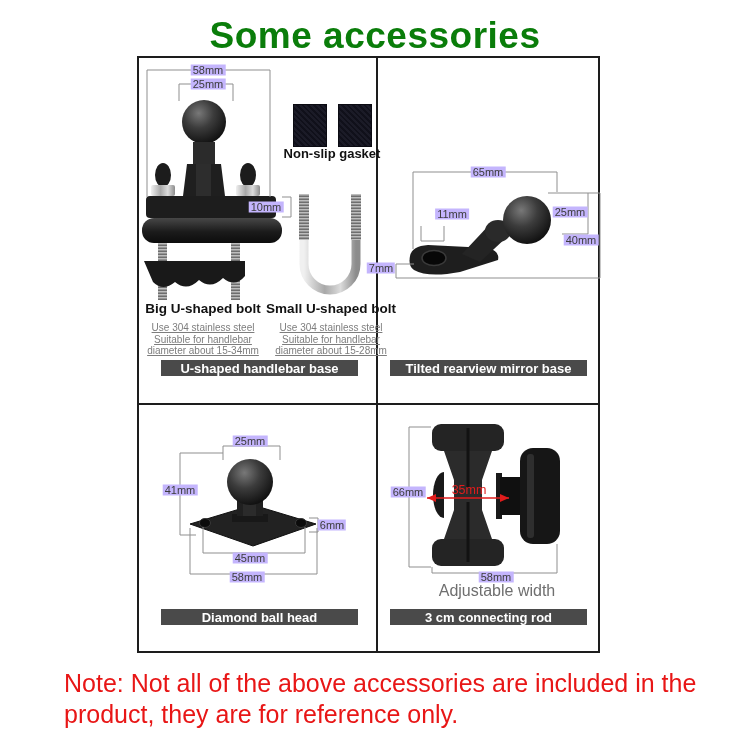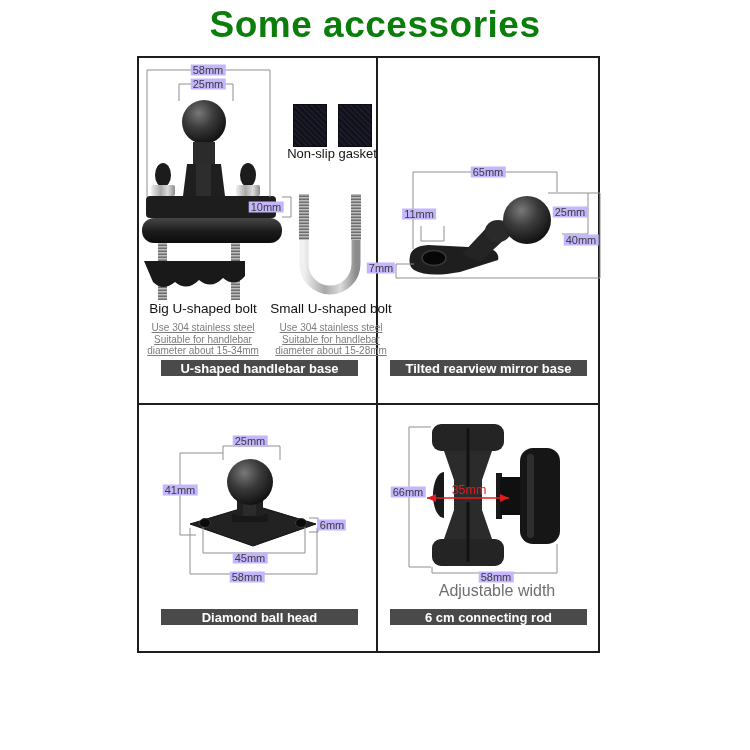--- a/index.html
+++ b/index.html
@@ -1,43 +1,43 @@
 <!DOCTYPE html>
 <html><head>
 <meta charset="utf-8">
 <style>
   html,body{margin:0;padding:0;background:#fff;}
   body{width:750px;height:750px;position:relative;overflow:hidden;
        font-family:"Liberation Sans",sans-serif;}
   .abs{position:absolute;}
   
-  .title{position:absolute;top:4px;left:0;width:750px;text-align:center;
+  .title{position:absolute;top:15px;left:0;width:750px;text-align:center;
          font-size:37px;font-weight:bold;color:#0a7d0a;letter-spacing:.5px;}
   
   .grid{position:absolute;left:137px;top:56px;width:463px;height:597px;
         border:2px solid #1d1d1d;box-sizing:border-box;background:#fff;}
   .vdiv{position:absolute;left:376px;top:56px;width:2px;height:597px;background:#1d1d1d;}
   .hdiv{position:absolute;left:137px;top:403px;width:463px;height:2px;background:#1d1d1d;}
   
   .dim{position:absolute;font-size:11px;line-height:1;color:#3b3b3b;background:#c4b5fd;
        padding:0 2px;white-space:nowrap;transform:translate(-50%,-50%);}
   .dim.red{color:#e01c1c;font-weight:normal;font-size:12.5px;background:transparent;}
   .dim.sub{color:#6f6f6f;font-size:16px;background:transparent;}
   
   .bar{position:absolute;width:197px;height:16px;background:#4a4a4a;color:#fff;
        font-weight:bold;font-size:13px;display:flex;align-items:center;
        justify-content:center;white-space:nowrap;}
   
   .boltTitle{position:absolute;width:140px;text-align:center;font-size:13.5px;
-             font-weight:normal;color:#111;transform:translateX(-50%);white-space:nowrap;}
+             font-weight:bold;color:#111;transform:translateX(-50%);white-space:nowrap;}
   .boltDesc{position:absolute;width:150px;text-align:center;font-size:10px;
             line-height:11.5px;color:#7d7d7d;transform:translateX(-50%);}
   .boltDesc span{display:block;text-decoration:underline;}
   .gasketLbl{position:absolute;transform:translate(-50%,-50%);font-size:13px;
-             font-weight:normal;color:#111;white-space:nowrap;}
+             font-weight:bold;color:#111;white-space:nowrap;}
   .gasket{position:absolute;width:34px;height:43px;background:#14141e;
           background-image:repeating-linear-gradient(45deg,#1b1b27 0 2px,#10101a 2px 4px);
           border:1px solid #0b0b12;box-sizing:border-box;}
   
   .note{position:absolute;left:64px;top:668px;width:640px;font-size:25px;
         line-height:1.24;color:#e81616;}
   .note span{display:block;}
   svg{position:absolute;overflow:visible;}
   .dimsvg{left:0;top:0;}
 </style>
@@ -170,35 +170,37 @@
     <polygon points="427,498 436,494 436,502" stroke="none"></polygon>
     <polygon points="509,498 500,494 500,502" stroke="none"></polygon>
   </g>
 </svg>
 
 <div class="dim" style="left:208px;top:70px">58mm</div>
 <div class="dim" style="left:208px;top:84px">25mm</div>
 <div class="dim" style="left:266px;top:207px">10mm</div>
 
 <div class="dim" style="left:488px;top:172px">65mm</div>
-<div class="dim" style="left:419px;top:214px">11mm</div>
+<div class="dim" style="left:452px;top:214px">11mm</div>
 <div class="dim" style="left:570px;top:212px">25mm</div>
 <div class="dim" style="left:581px;top:240px">40mm</div>
 <div class="dim" style="left:381px;top:268px">7mm</div>
 
 <div class="dim" style="left:250px;top:441px">25mm</div>
 <div class="dim" style="left:180px;top:490px">41mm</div>
 <div class="dim" style="left:332px;top:525px">6mm</div>
 <div class="dim" style="left:250px;top:558px">45mm</div>
 <div class="dim" style="left:247px;top:577px">58mm</div>
 
 <div class="dim" style="left:408px;top:492px">66mm</div>
 <div class="dim red" style="left:469px;top:490px">35mm</div>
 <div class="dim" style="left:496px;top:577px">58mm</div>
 <div class="dim sub" style="left:497px;top:591px">Adjustable width</div>
 
 <div class="bar" style="left:161px;top:360px">U-shaped handlebar base</div>
 <div class="bar" style="left:390px;top:360px">Tilted rearview mirror base</div>
 <div class="bar" style="left:161px;top:609px">Diamond ball head</div>
-<div class="bar" style="left:390px;top:609px">6 cm connecting rod</div>
+<div class="bar" style="left:390px;top:609px">3 cm connecting rod</div>
 
 <div class="note">
+  <span>Note: Not all of the above accessories are included in the</span>
+  <span>product, they are for reference only.</span>
 </div>
 
 </body></html>

